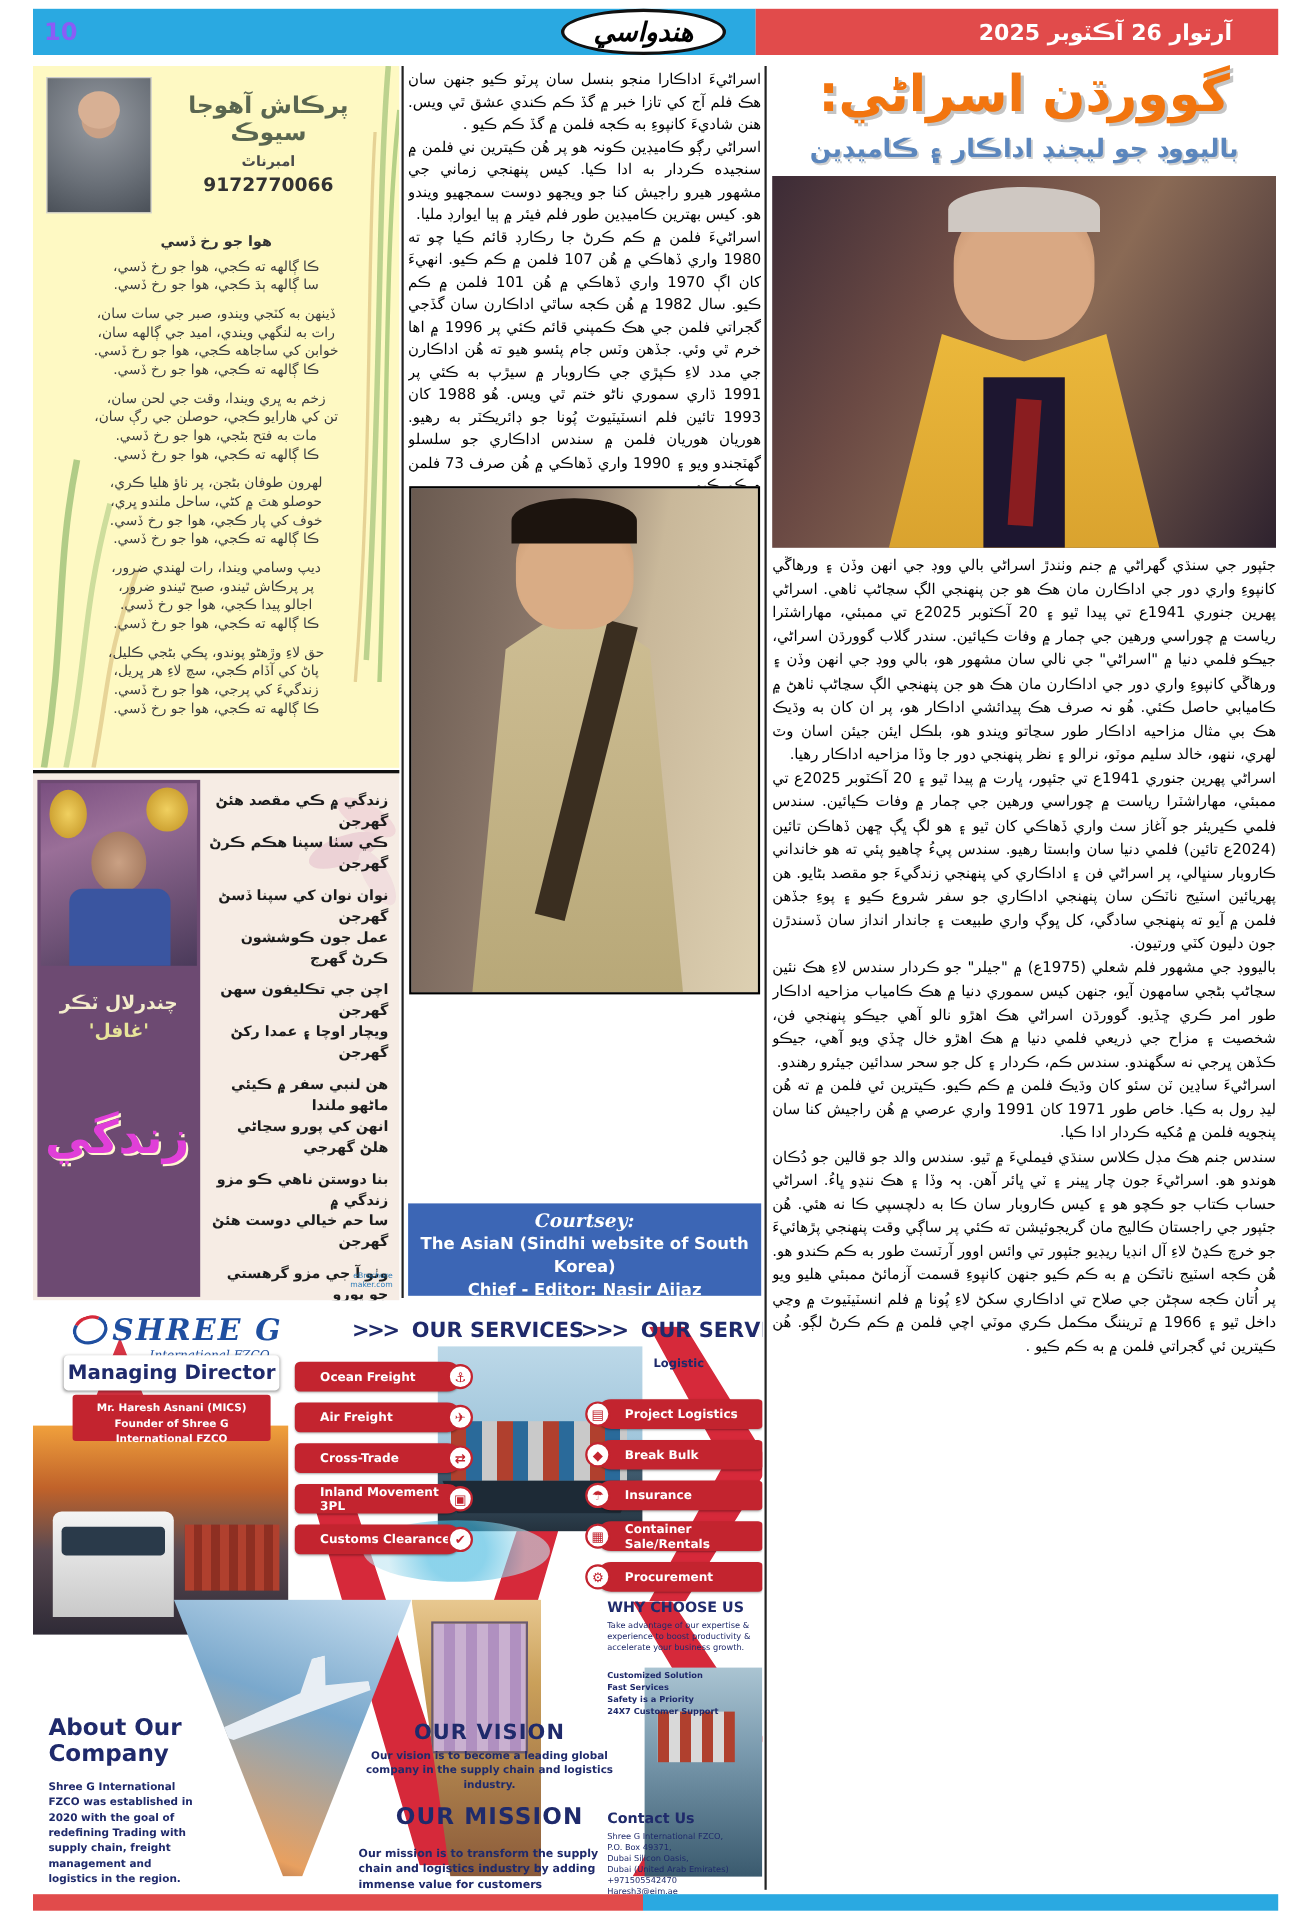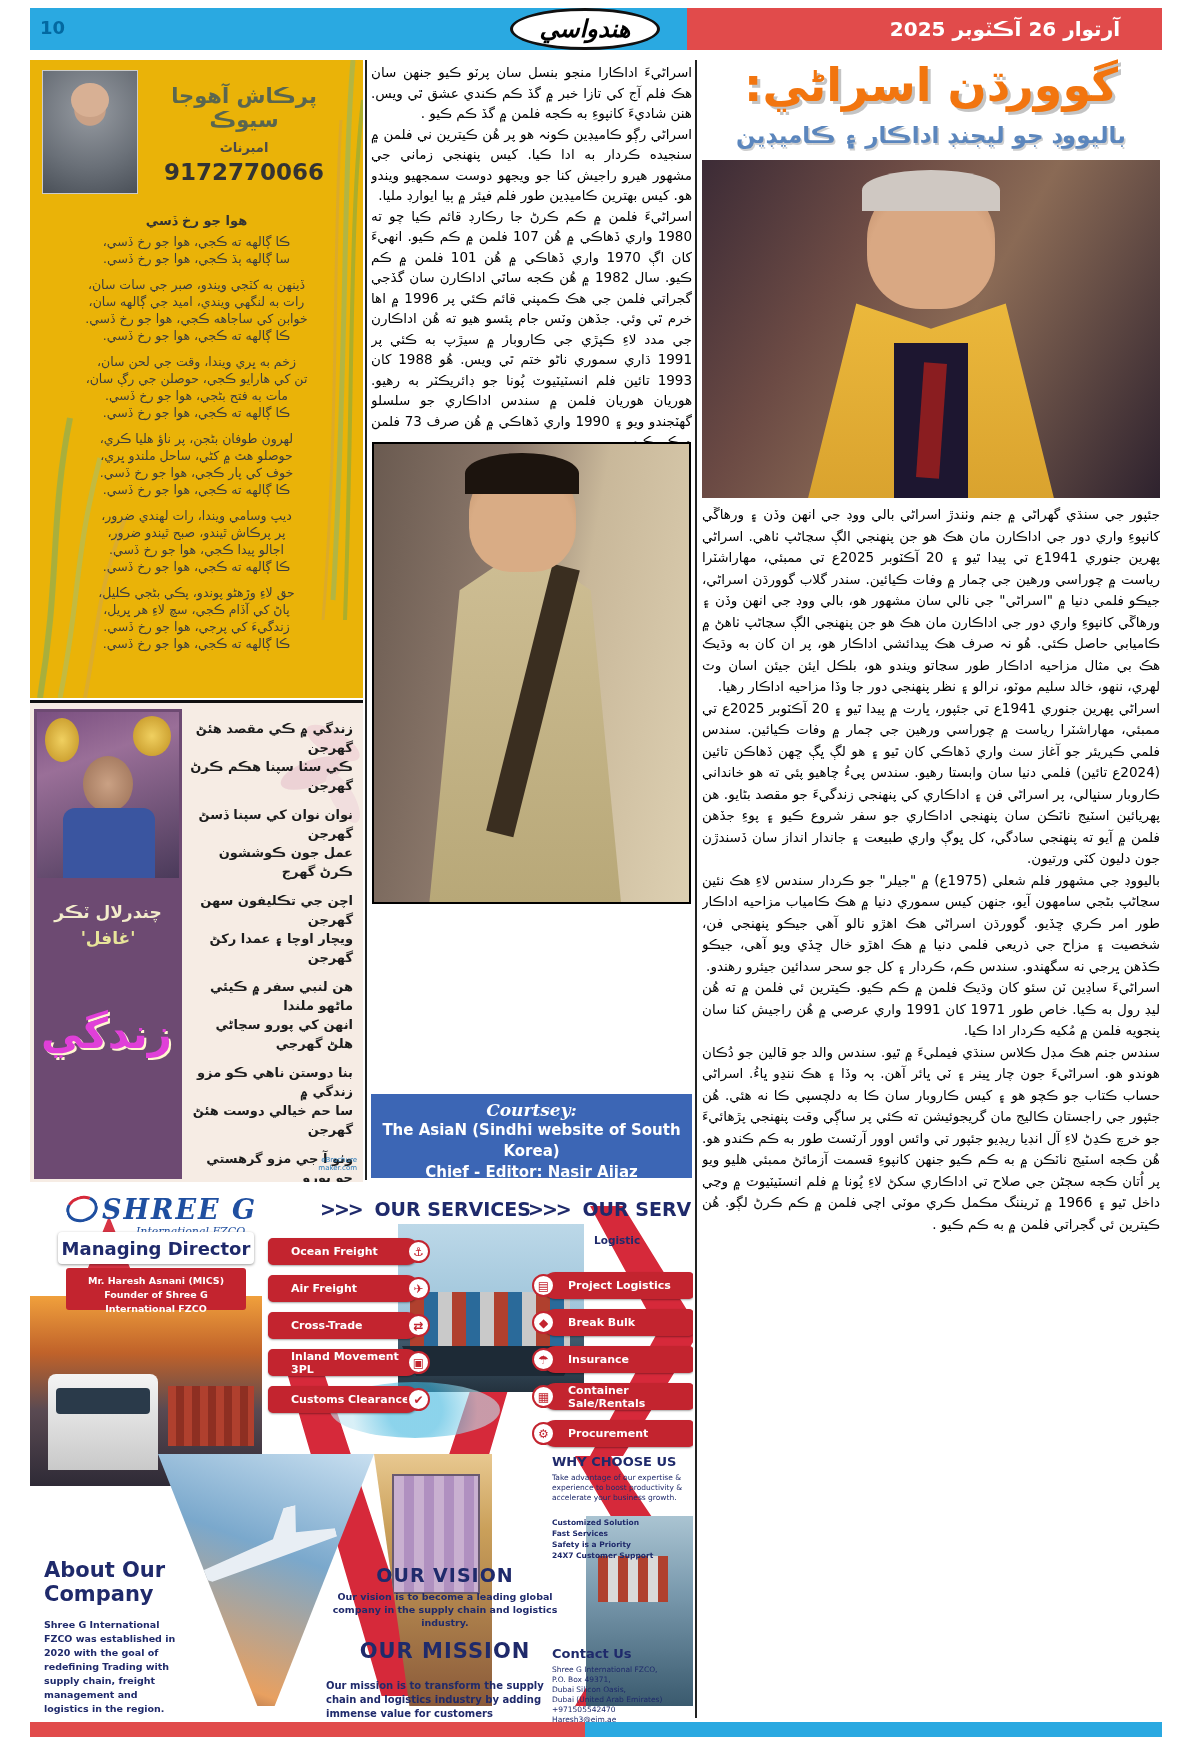--- a/index.html
+++ b/index.html
@@ -3,40 +3,40 @@
 <meta charset="utf-8">
 <style>
   * { margin:0; padding:0; box-sizing:border-box; }
   body { background:#e8e8e8; font-family:"DejaVu Sans", sans-serif; }
   #page { position:relative; width:1180px; height:1744px; background:#fff; margin:0 auto; overflow:hidden; }
 
   
   .header { position:absolute; left:30px; top:8px; width:1132px; height:42px; }
   .header-blue { position:absolute; left:0; top:0; width:58%; height:100%; background:#2aa9e1; }
   .header-red  { position:absolute; right:0; top:0; width:42%; height:100%; background:#e14b4b; }
-  .page-num { position:absolute; left:10px; top:9px; color:#0369a1; font-weight:bold; font-size:18px; }
+  .page-num { position:absolute; left:10px; top:9px; color:#8b5cf6; font-weight:bold; font-size:22px; }
   .logo-oval { position:absolute; left:480px; top:0px; width:150px; height:42px; background:#fff;
     border:3px solid #111; border-radius:50%; display:flex; align-items:center; justify-content:center;
     font-weight:bold; font-size:24px; font-style:italic; color:#000; direction:rtl; }
   .header-date { position:absolute; right:42px; top:9px; color:#fff; font-weight:bold; font-size:20px; direction:rtl; }
 
   
   .vline { position:absolute; width:2px; background:#222; }
   #vline1 { left:365px; top:60px; height:1120px; }
   #vline2 { left:695px; top:60px; height:1658px; }
 
   
-  .poet-box { position:absolute; left:30px; top:60px; width:333px; height:638px; background:#eab308; overflow:hidden; }
+  .poet-box { position:absolute; left:30px; top:60px; width:333px; height:638px; background:#fef9c3; overflow:hidden; }
   .poet-photo { position:absolute; left:12px; top:10px; width:96px; height:124px; border:1px solid #ccc;
     background:radial-gradient(circle at 50% 32%, #caa186 16%, #8a8f96 17%, #6a7078 60%, #4a5058 100%);}
   .poet-photo::after{content:""; position:absolute; left:30%; top:10%; width:40%; height:28%; border-radius:50%; background:#d8b094;}
   .poet-head { position:absolute; right:14px; top:24px; width:210px; text-align:center; direction:rtl; }
   .poet-name { font-size:21px; font-weight:bold; color:#5a6650; }
   .poet-loc { font-size:13px; font-weight:bold; color:#4a4a4a; margin-top:8px; }
-  .poet-phone { font-size:23px; font-weight:bold; color:#333; margin-top:4px; direction:ltr; }
+  .poet-phone { font-size:17px; font-weight:bold; color:#333; margin-top:4px; direction:ltr; }
   .poet-poem { position:absolute; left:0; right:0; top:152px; text-align:center; direction:rtl;
     font-size:12.5px; line-height:17px; color:#3c3c3c; font-weight:500; }
   .poet-title { font-weight:bold; margin-bottom:4px; font-size:13px; color:#333; }
   .pline:empty { height:9px; }
   .plant-art { position:absolute; pointer-events:none; opacity:.85; }
 
   
   .life-box { position:absolute; left:30px; top:700px; width:333px; height:482px; background:#f6ece4; border-top:3px solid #111; overflow:hidden; }
   .life-left { position:absolute; left:4px; top:6px; width:148px; height:470px; background:#6d4a72; }
   .life-photo { position:absolute; left:3px; top:3px; width:142px; height:166px;

